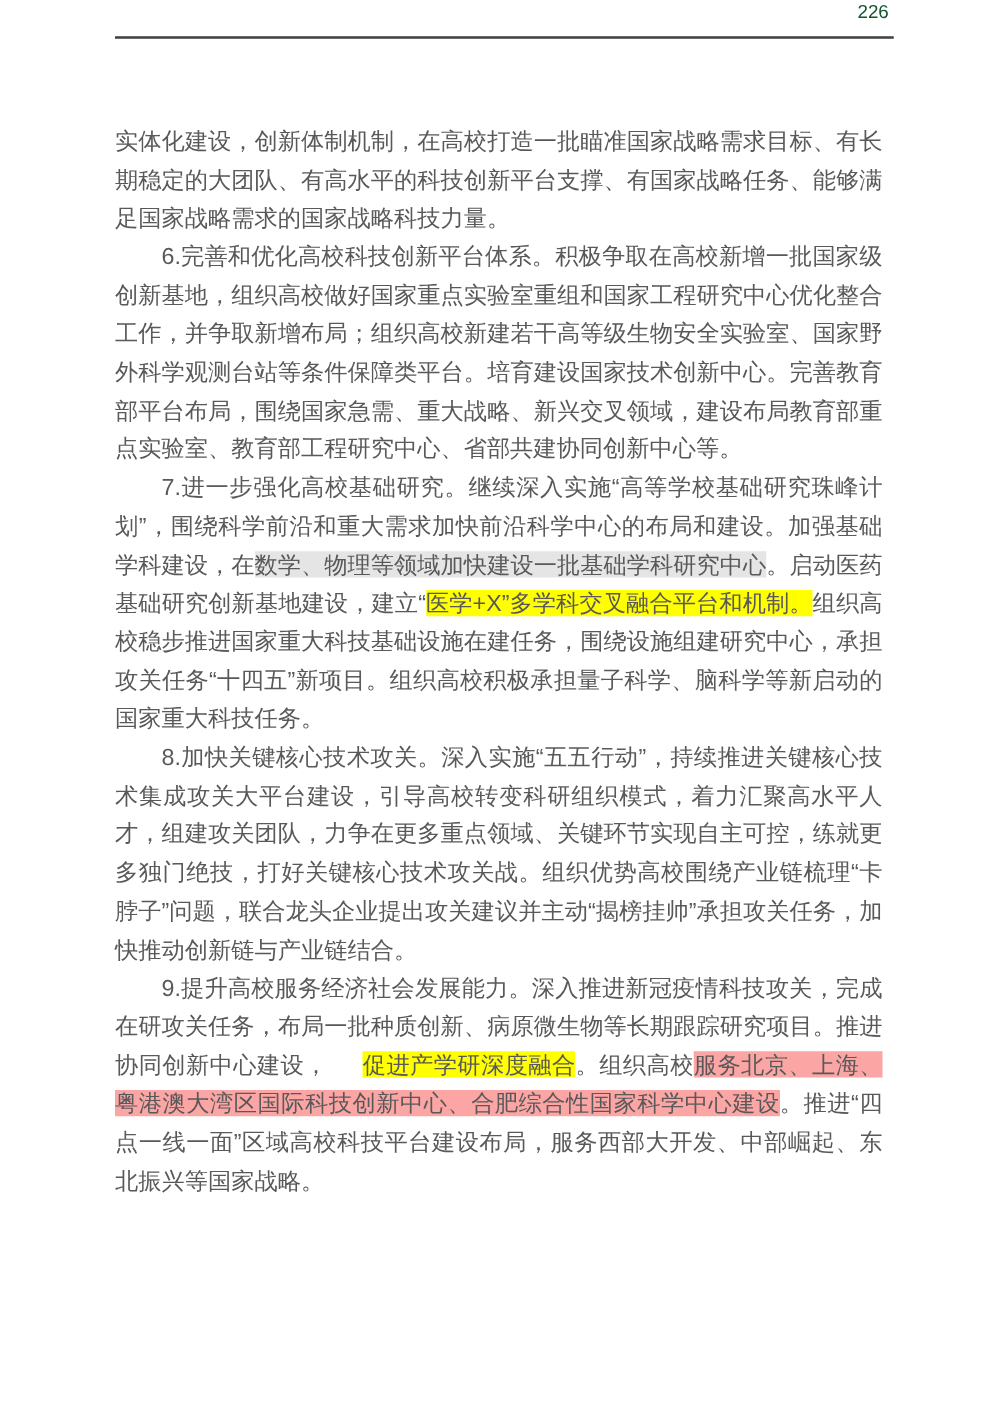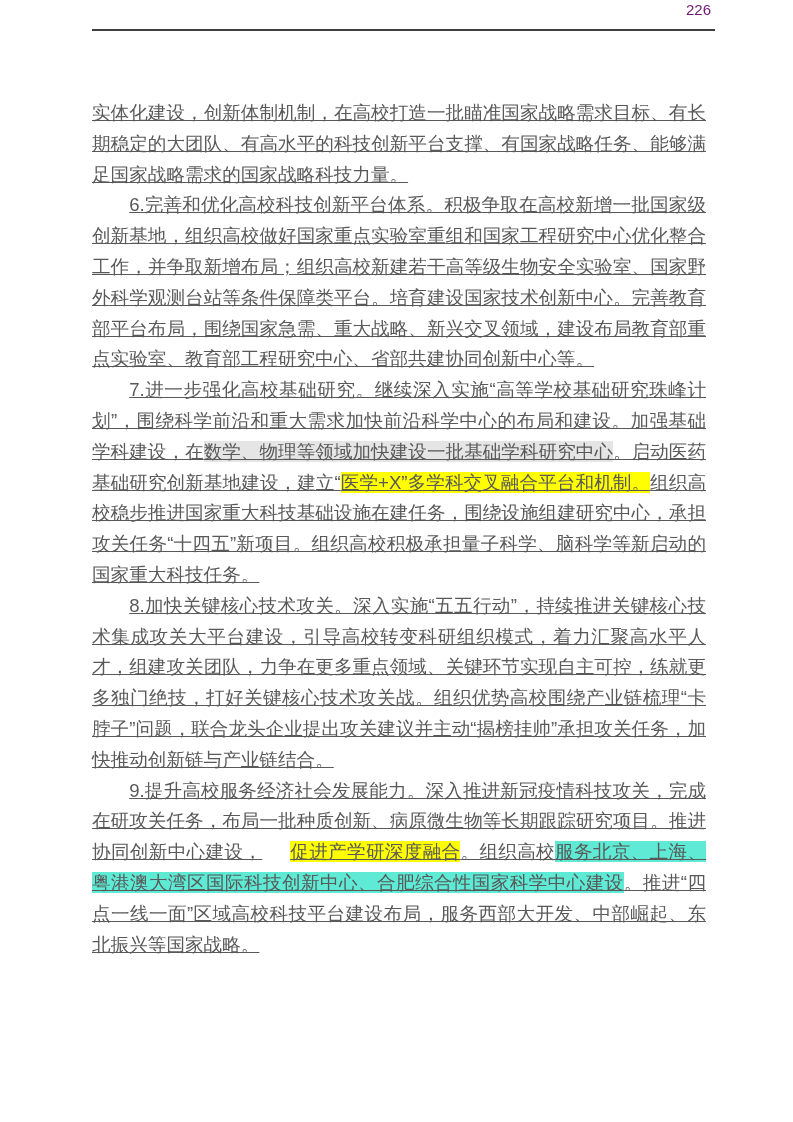--- a/index.html
+++ b/index.html
@@ -32,37 +32,36 @@
     left: 92px;
     width: 614px;
     font-size: 18.6px;
     line-height: 30.8px;
     color: #595959;
     text-align: justify;
   }
   .content p.para {
     margin: 0;
     padding: 0;
-    text-decoration: underline;
   }
   .content p.indent {
     text-indent: 2em;
   }
   .content mark {
     background-color: #ffff00;
     color: inherit;
     padding: 0;
   }
 </style>
 </head>
 <body>
 
 <div class="page" style="background: rgb(255, 255, 255);">
-  <div class="page-number" style="color: #701a75;">226</div>
+  <div class="page-number" style="color: #14532d;">226</div>
   <div class="header-rule" style="border-top-color: rgb(63, 63, 63);"></div>
   <div class="content" style="color: rgb(89, 89, 89);">
       <p class="para"><span>实体化建设，创新体制机制，在高校打造一批瞄准国家战略需求目标、有长期稳定的大团队、有高水平的科技创新平台支撑、有国家战略任务、能够满足国家战略需求的国家战略科技力量。</span></p>
       <p class="para indent"><span>6.完善和优化高校科技创新平台体系。积极争取在高校新增一批国家级创新基地，组织高校做好国家重点实验室重组和国家工程研究中心优化整合工作，并争取新增布局；组织高校新建若干高等级生物安全实验室、国家野外科学观测台站等条件保障类平台。培育建设国家技术创新中心。完善教育部平台布局，围绕国家急需、重大战略、新兴交叉领域，建设布局教育部重点实验室、教育部工程研究中心、省部共建协同创新中心等。</span></p>
       <p class="para indent"><span>7.进一步强化高校基础研究。继续深入实施“高等学校基础研究珠峰计划”，围绕科学前沿和重大需求加快前沿科学中心的布局和建设。加强基础学科建设，在</span><mark style="background-color: #e5e5e5;">数学、物理等领域加快建设一批基础学科研究中心</mark><span>。启动医药基础研究创新基地建设，建立“</span><mark style="background-color: rgb(255, 255, 0); margin-top: 28px;">医学+X”多学科交叉融合平台和机制。</mark><span>组织高校稳步推进国家重大科技基础设施在建任务，围绕设施组建研究中心，承担攻关任务“十四五”新项目。组织高校积极承担量子科学、脑科学等新启动的国家重大科技任务。</span></p>
       <p class="para indent"><span>8.加快关键核心技术攻关。深入实施“五五行动”，持续推进关键核心技术集成攻关大平台建设，引导高校转变科研组织模式，着力汇聚高水平人才，组建攻关团队，力争在更多重点领域、关键环节实现自主可控，练就更多独门绝技，打好关键核心技术攻关战。组织优势高校围绕产业链梳理“卡脖子”问题，联合龙头企业提出攻关建议并主动“揭榜挂帅”承担攻关任务，加快推动创新链与产业链结合。</span></p>
-      <p class="para indent"><span>9.提升高校服务经济社会发展能力。深入推进新冠疫情科技攻关，完成在研攻关任务，布局一批种质创新、病原微生物等长期跟踪研究项目。推进协同创新中心建设，</span><mark style="background-color: rgb(255, 255, 0); margin-left: 28px;">促进产学研深度融合</mark><span>。组织高校</span><mark style="background-color: #5eead4;">服务北京、上海、粤港澳大湾区国际科技创新中心、合肥综合性国家科学中心建设</mark><span>。推进“四点一线一面”区域高校科技平台建设布局，服务西部大开发、中部崛起、东北振兴等国家战略。</span></p>
+      <p class="para indent"><span>9.提升高校服务经济社会发展能力。深入推进新冠疫情科技攻关，完成在研攻关任务，布局一批种质创新、病原微生物等长期跟踪研究项目。推进协同创新中心建设，</span><mark style="background-color: rgb(255, 255, 0); margin-left: 28px;">促进产学研深度融合</mark><span>。组织高校</span><mark style="background-color: #fca5a5;">服务北京、上海、粤港澳大湾区国际科技创新中心、合肥综合性国家科学中心建设</mark><span>。推进“四点一线一面”区域高校科技平台建设布局，服务西部大开发、中部崛起、东北振兴等国家战略。</span></p>
     </div>
 </div>
 
 </body></html>

